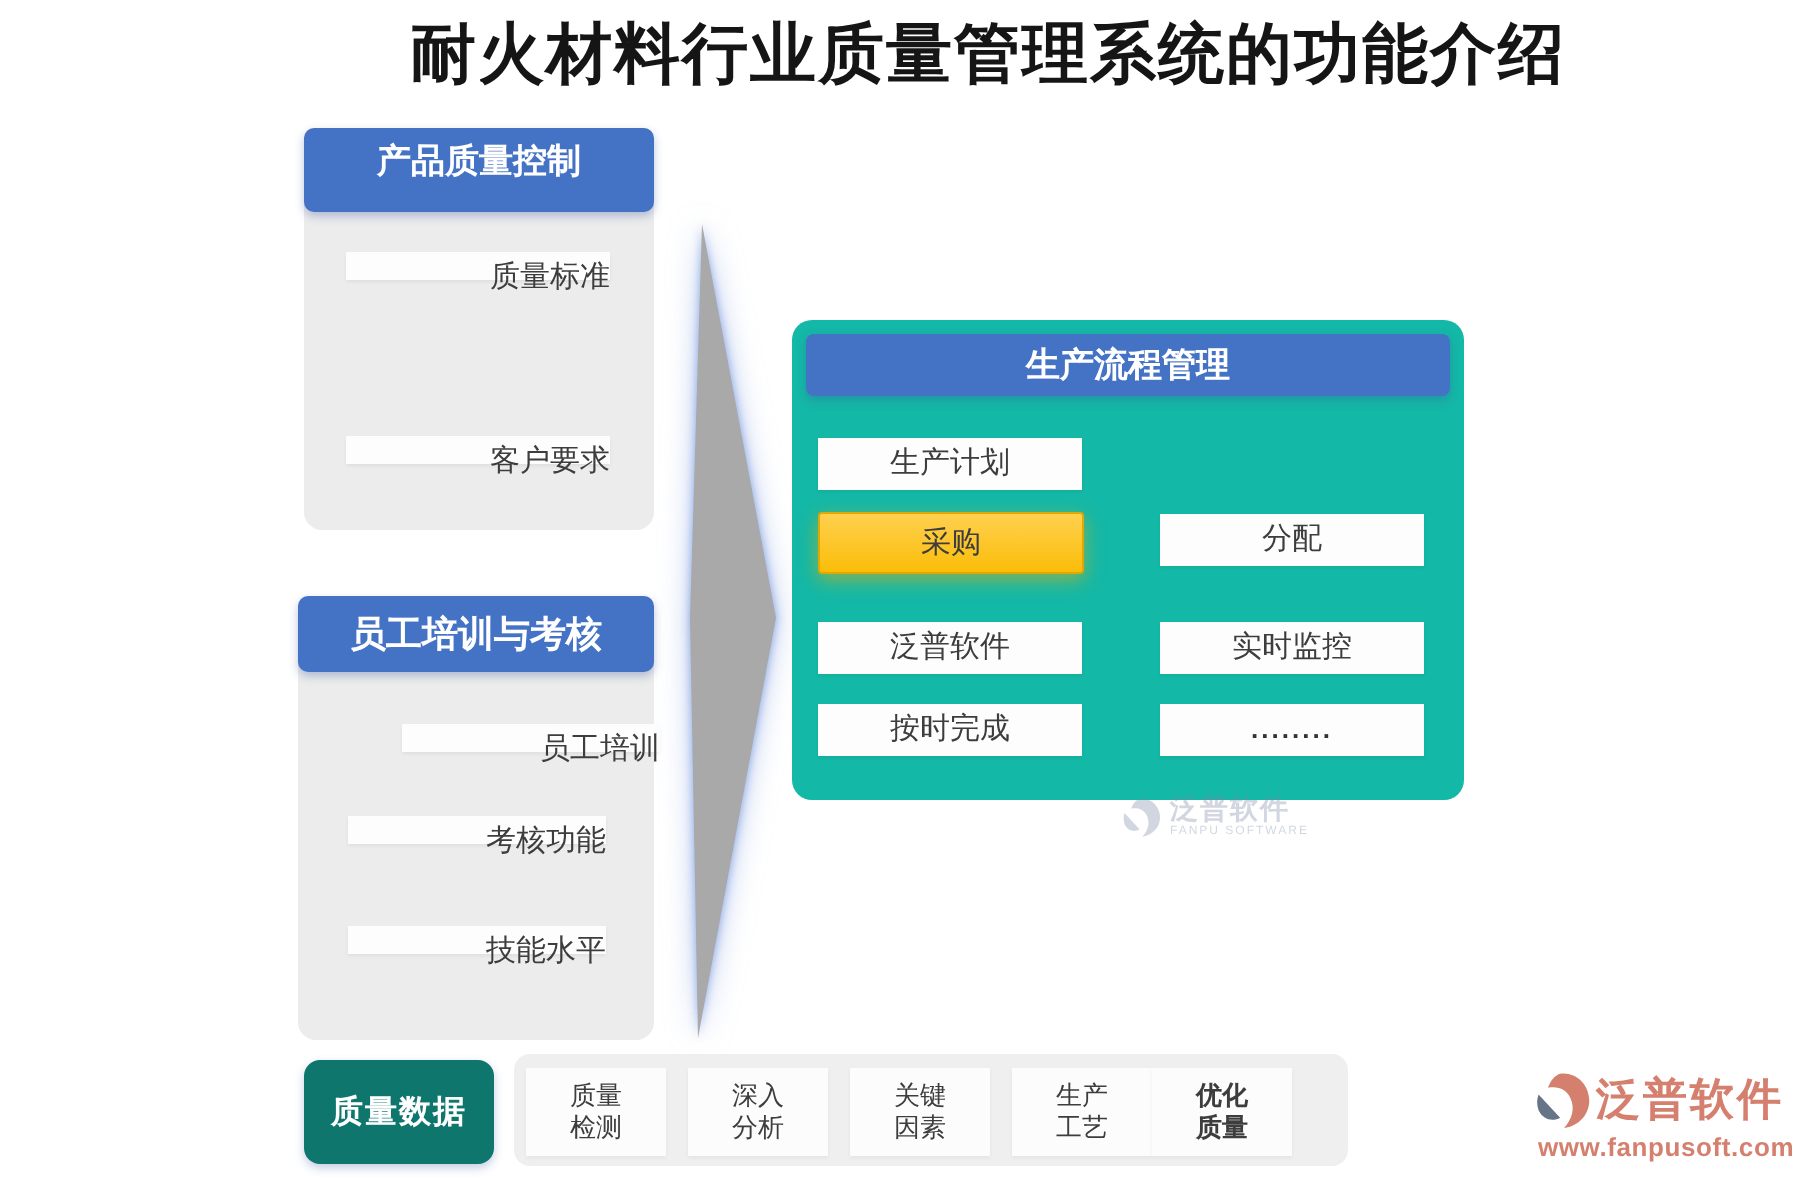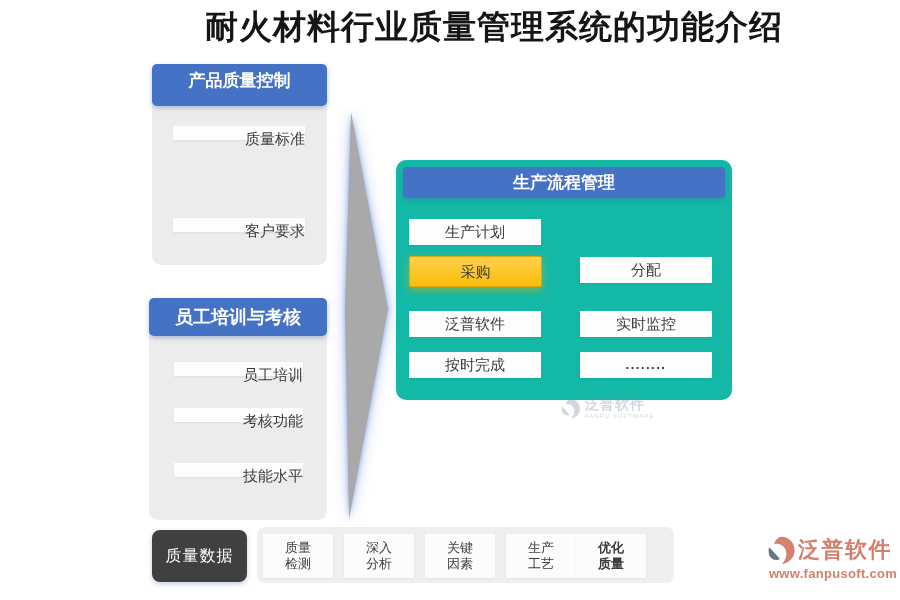--- a/index.html
+++ b/index.html
@@ -20,21 +20,21 @@
   .p1 .panel-hdr { height:42px; line-height:33px; font-size:17px; }
   .p2 { left:149px; top:298px; width:178px; height:222px; }
   .p2 .panel-hdr { height:38px; line-height:38px; font-size:18px; }
 
   .item { position:absolute; background:#fdfdfd; color:#3d3d3d; font-size:15px;
           text-align:right; height:14px; line-height:26px;
           box-shadow:0 1px 2px rgba(0,0,0,.06); }
   .p1 .item { left:21px; width:132px; }
   .p1-i1 { top:62px; } .p1-i2 { top:107px; } .p1-i3 { top:154px; }
   .p2 .item { left:25px; width:129px; }
-  .p2-i1 { top:64px; } .p2-i2 { top:110px; } .p2-i3 { top:165px; }
+  .p2-i1 { top:64px;margin-left:27px; } .p2-i2 { top:110px; } .p2-i3 { top:165px; }
 
   
   .flow-arrow { position:absolute; left:330px; top:103px; width:66px; height:424px; }
   .flow-arrow svg { display:block;
       filter: drop-shadow(0 0 2.5px rgba(130,160,225,.9)) drop-shadow(0 0 7px rgba(130,160,225,.5)); }
 
   
   .p3 { left:396px; top:160px; width:336px; height:240px; background:#14b8a6; border-radius:10px; }
   .p3 .panel-hdr { left:7px; top:7px; width:322px; height:31px; line-height:31px;
                    font-size:17px; border-radius:4px; }
@@ -51,22 +51,22 @@
   
   .watermark { position:absolute; left:560px; top:397px; display:flex; align-items:center;
                gap:4px; opacity:.33; }
   .watermark .wm-icon { width:21px; height:21px; }
   .wm-texts { display:flex; flex-direction:column; line-height:1; }
   .wm-name { font-size:14px; font-weight:700; color:#7786a6; letter-spacing:1px; }
   .wm-sub  { font-size:6px; color:#7786a6; letter-spacing:1px; margin-top:2px; }
 
   
   .bottom-label { position:absolute; left:152px; top:530px; width:95px; height:52px;
-                  background:#404040; border-radius:8px; color:#fff; font-size:16px;
-                  font-weight:400; display:flex; align-items:center; justify-content:center;
+                  background:#0f766e; border-radius:8px; color:#fff; font-size:16px;
+                  font-weight:700; display:flex; align-items:center; justify-content:center;
                   box-shadow:0 2px 5px rgba(60,90,160,.3); letter-spacing:1px; }
   .bottom-strip { position:absolute; left:257px; top:527px; width:417px; height:56px;
                   background:#efefef; border-radius:8px; }
   .b-item { position:absolute; top:7px; width:70px; height:44px; background:#fcfcfc;
             display:flex; align-items:center; justify-content:center;
             box-shadow:0 1px 2px rgba(0,0,0,.05); }
   .b-item span { white-space:pre-line; text-align:center; font-size:13px;
                  line-height:1.25; color:#3d3d3d; }
   .b1 { left:6px; } .b2 { left:87px; } .b3 { left:168px; } .b4 { left:249px; } .b5 { left:319px;font-weight:bold; }
 

